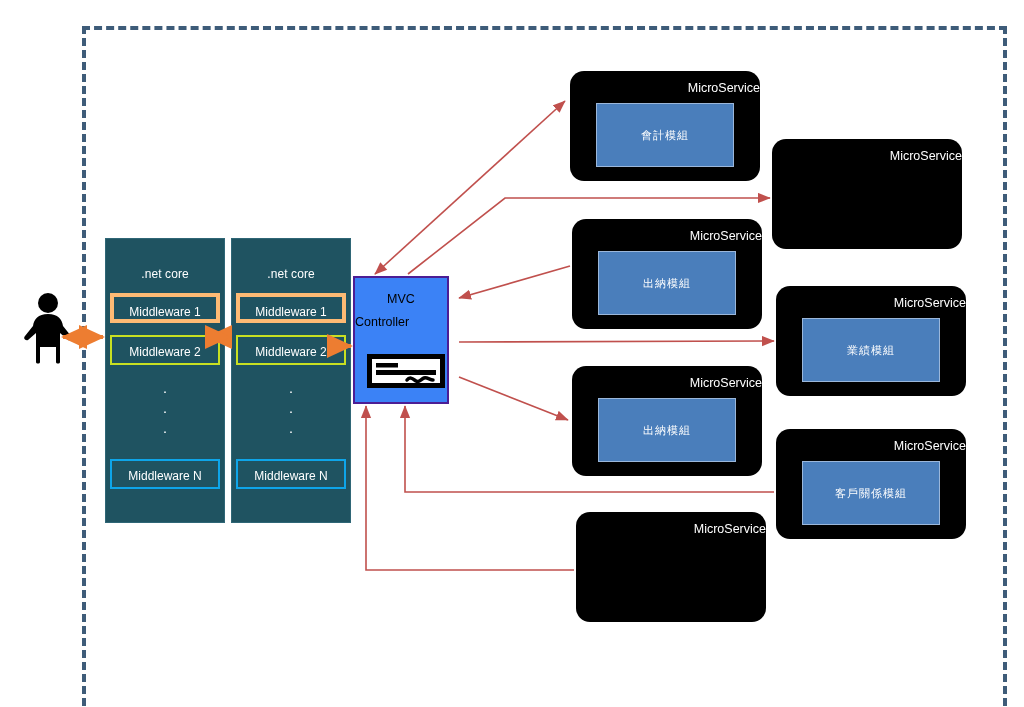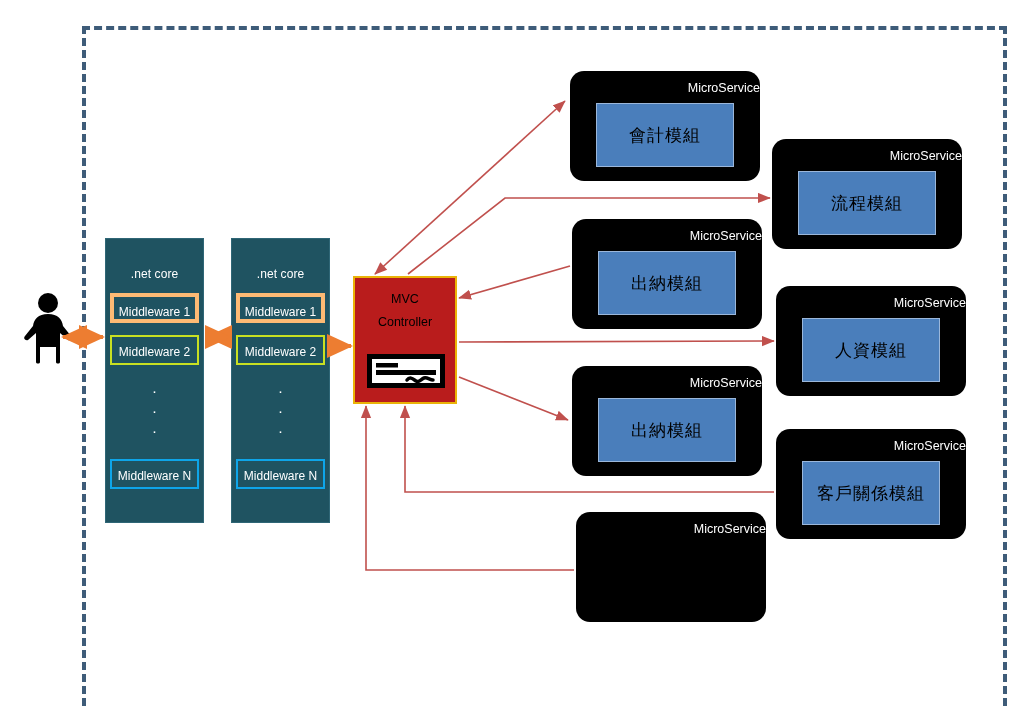--- a/index.html
+++ b/index.html
@@ -13,21 +13,21 @@
     position:absolute;left:82px;top:26px;width:925px;height:692px;
     border:4px dashed #3E5C79;
     box-sizing:border-box;
   }
 
   
   .actor{position:absolute;left:22px;top:292px;width:52px;height:72px;}
 
   
   .panel{
-    position:absolute;width:99px;
+    position:absolute;width:120px;
     background:#1F5361;
     border:1px solid #2F6676;
     box-sizing:border-box;
   }
   .panel-title{
     color:#ffffff;font-size:12px;text-align:center;
     margin-top:28px;letter-spacing:.1px;
   }
   .mw{
     margin:12px 4px 0 4px;height:30px;line-height:30px;
@@ -36,42 +36,42 @@
   }
   .mw-1{border:4px solid #fdba74;}
   .mw-2{border:2px solid #C8E022;}
   .mw-n{border:2px solid #0ea5e9;}
   .dots{color:#ffffff;font-size:15px;text-align:center;line-height:20px;
         margin-top:16px;letter-spacing:0;}
   .dots span{display:block;}
 
   
   .mvc{
-    position:absolute;left:353px;top:276px;width:104px;height:128px;
-    background:#b91c1c;border:2px solid #eab308;box-sizing:border-box;
+    position:absolute;left:353px;top:276px;width:96px;height:128px;
+    background:#3b82f6;border:2px solid #4c1d95;box-sizing:border-box;
   }
   .mvc-l1{text-align:center;font-size:12.5px;color:#000;margin-top:14px;}
-  .mvc-l2{text-align:center;font-size:12.5px;color:#000;margin-top:9px;}
+  .mvc-l2{font-size:12.5px;color:#000;margin-top:9px;}
   .check-icon{position:absolute;left:12px;top:76px;width:78px;height:34px;}
 
   
   .ms{
     position:absolute;background:#000000;border-radius:14px;
     box-sizing:border-box;
   }
   .ms-title{
     color:#ffffff;font-size:12.5px;text-align:right;
     padding-top:10px;font-weight:normal;
   }
   .ms-inner{
     position:absolute;left:26px;right:26px;top:32px;bottom:14px;
     background:#4A7EBB;border:1px solid #9BB7DA;
     display:flex;align-items:center;justify-content:center;
   }
-  .ms-label{color:#000000;font-size:17px;letter-spacing:1px;}
+  .ms-label{color:#ffffff;font-size:11px;letter-spacing:1px;}
 
   svg.edges{position:absolute;left:0;top:0;width:1024px;height:707px;
             pointer-events:none;}
 </style>
 </head>
 <body>
 
 <div id="canvas">
 
   <div class="boundary"></div>
@@ -124,36 +124,33 @@
 
   <div class="ms" style="left:570px;top:71px;width:190px;height:110px;">
     <div class="ms-title">MicroService</div>
     <div class="ms-inner">
       <span class="ms-label">會計模組</span>
     </div>
   </div>
 
   <div class="ms" style="left:772px;top:139px;width:190px;height:110px;">
     <div class="ms-title">MicroService</div>
-    <div class="ms-inner">
-      <span class="ms-label">流程模組</span>
-    </div>
   </div>
 
   <div class="ms" style="left:572px;top:219px;width:190px;height:110px;">
     <div class="ms-title">MicroService</div>
     <div class="ms-inner">
       <span class="ms-label">出納模組</span>
     </div>
   </div>
 
   <div class="ms" style="left:776px;top:286px;width:190px;height:110px;">
     <div class="ms-title">MicroService</div>
     <div class="ms-inner">
-      <span class="ms-label">人資模組</span>
+      <span class="ms-label">業績模組</span>
     </div>
   </div>
 
   <div class="ms" style="left:572px;top:366px;width:190px;height:110px;">
     <div class="ms-title">MicroService</div>
     <div class="ms-inner">
       <span class="ms-label">出納模組</span>
     </div>
   </div>
 

